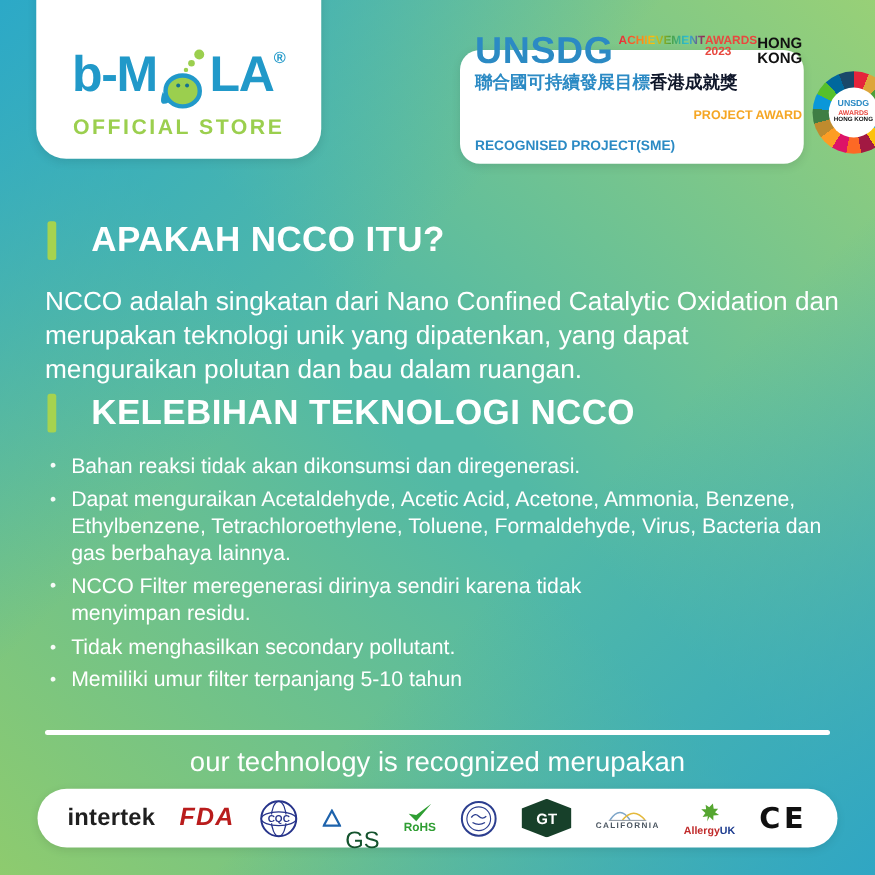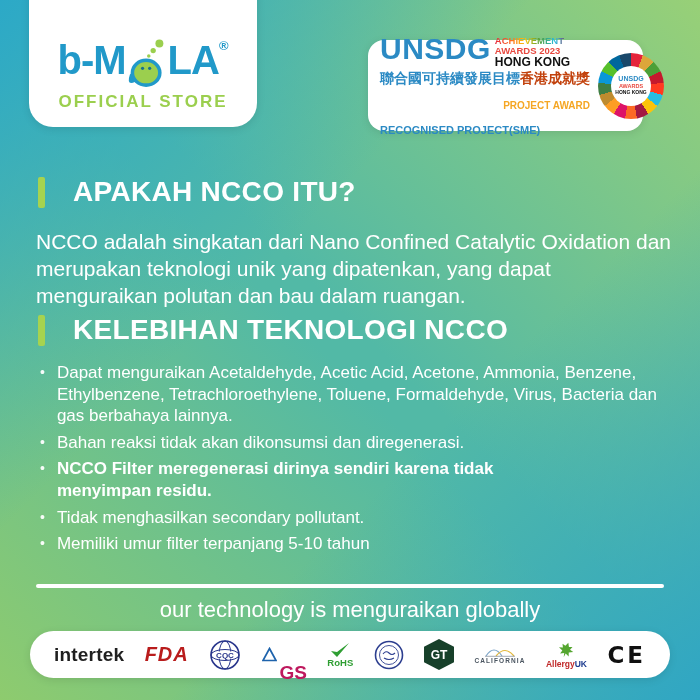--- a/index.html
+++ b/index.html
@@ -18,38 +18,38 @@
     padding-bottom:15px; box-sizing:border-box;
   }
   .brand-row { display:flex; align-items:center; color:#2199c9; font-weight:bold; font-size:40px; line-height:1; letter-spacing:-1px; }
   .brand-row .reg { font-size:13px; align-self:flex-start; margin-top:2px; letter-spacing:0; }
   .fish { margin:0 -2px -6px -2px; }
   .store-label { margin-top:9px; color:#9bcf4e; font-size:17px; font-weight:bold; letter-spacing:2px; }
   
   .award-card {
     position:absolute; left:368px; top:40px; width:275px; height:91px;
     background:#fff; border-radius:16px; box-shadow:0 2px 8px rgba(0,0,0,.10);
-    display:flex; align-items:center; gap:8px; padding:8px 12px; box-sizing:border-box;
+    display:flex; align-items:flex-end; gap:8px; padding:8px 12px; box-sizing:border-box;
   }
   .award-text { flex:1; display:flex; flex-direction:column; align-items:flex-start; line-height:1; }
   .award-row1 { display:flex; align-items:flex-start; gap:4px; }
   .unsdg { font-size:30px; font-weight:bold; color:#2b8ac4; letter-spacing:0.5px; line-height:0.95; }
-  .award-mini { display:flex; flex-direction:column; line-height:1.05; padding-top:1px; }
+  .award-mini { display:flex; flex-direction:row; line-height:1.05; padding-top:1px; }
   .achievement { font-size:9.5px; font-weight:bold; color:#e8483f; }
   @supports ((-webkit-background-clip:text) or (background-clip:text)) {
     .achievement {
       background:linear-gradient(90deg,#e5243b,#fd6925,#fcc30b,#4c9f38,#26bde2,#a21942);
       -webkit-background-clip:text; background-clip:text; color:transparent;
     }
   }
   .awards-year { font-size:9.5px; font-weight:bold; color:#e8483f; }
   .hong-kong { font-size:12px; font-weight:bold; color:#111; }
   .chinese { font-size:14px; font-weight:bold; margin-top:3px; white-space:nowrap; }
   .chinese .cn-blue { color:#2b8ac4; }
-  .chinese .cn-black { color:#c2410c; }
+  .chinese .cn-black { color:#0f172a; }
   .project-award { font-size:10px; font-weight:bold; color:#f5a623; align-self:flex-end; margin-top:16px; }
   .recognised { font-size:11px; font-weight:bold; color:#2b8ac4; margin-top:14px; }
   .wheel {
     width:66px; height:66px; border-radius:50%; flex:0 0 auto;
     background:conic-gradient(#e5243b 0 5.9%,#dda63a 0 11.8%,#4c9f38 0 17.6%,#c5192d 0 23.5%,
       #ff3a21 0 29.4%,#26bde2 0 35.3%,#fcc30b 0 41.2%,#a21942 0 47.1%,#fd6925 0 52.9%,
       #dd1367 0 58.8%,#fd9d24 0 64.7%,#bf8b2e 0 70.6%,#3f7e44 0 76.5%,#0a97d9 0 82.4%,
       #56c02b 0 88.2%,#00689d 0 94.1%,#19486a 0 100%);
     display:grid; place-items:center;
   }
@@ -61,38 +61,38 @@
   
   .heading { position:absolute; left:38px; display:flex; align-items:center; gap:28px; }
   .heading .bar { width:7px; height:31px; background:#a6d34f; border-radius:2px; }
   .heading .txt { font-size:28px; font-weight:bold; color:#fff; letter-spacing:0.3px; }
   #heading-what { top:176px; }
   #heading-benefits { top:314px; }
   .body-text { position:absolute; left:36px; top:208px; width:642px; font-size:21px; line-height:1.28; color:#fff; }
   .bullets { position:absolute; left:40px; top:362px; width:628px; list-style:none; margin:0; padding:0; color:#fff; }
   .bullets li { display:flex; gap:12px; font-size:17px; line-height:1.27; margin-bottom:5px; }
   .bullets li::before { content:"•"; font-size:14px; line-height:1.55; opacity:.95; }
-  .bullets li.narrow span { max-width:470px;font-weight:bold; }
+  .bullets li.narrow span { max-width:470px; }
   
   .divider { position:absolute; left:36px; right:36px; top:584px; height:4px; background:#fff; border-radius:2px; }
   .tagline { position:absolute; left:0; right:0; top:597px; text-align:center; font-size:22px; color:#fff; }
   .logo-bar {
     position:absolute; left:30px; top:631px; width:640px; height:47px;
     background:#fff; border-radius:24px; box-shadow:0 2px 8px rgba(0,0,0,.10);
     display:flex; align-items:center; justify-content:space-between;
     padding:0 24px; box-sizing:border-box;
   }
   .logo { display:flex; align-items:center; justify-content:center; }
   .logo-col { display:flex; flex-direction:column; align-items:center; line-height:1; }
   .lg-intertek { font-size:19px; font-weight:bold; color:#1f1f1f; letter-spacing:0.2px; }
   .lg-fda { font-size:20px; font-weight:bold; font-style:italic; color:#b91c1c; letter-spacing:1px; }
   .lg-gs { gap:3px; }
-  .lg-gs .gs-txt { font-size:19px; font-weight:bold; color:#be185d;margin-top:36px; }
+  .lg-gs .gs-txt { font-size:19px; font-weight:normal; color:#14532d;margin-top:36px; }
   .rohs-label { font-size:9.5px; font-weight:bold; color:#2f9e33; margin-top:-1px; }
-  .gt-hex { width:30px; height:31px; background:#17402a;
+  .gt-hex { width:40px; height:31px; background:#17402a;
     clip-path:polygon(50% 0,100% 25%,100% 75%,50% 100%,0 75%,0 25%);
     display:grid; place-items:center; color:#fff; font-size:12px; font-weight:bold; }
   .cal-label { font-size:6.5px; letter-spacing:1.1px; color:#4a5560; font-weight:bold; margin-top:1px; }
   .allergy-row { font-size:8.5px; font-weight:bold; margin-top:1px; }
   .allergy-row .a { color:#c02a2a; } .allergy-row .u { color:#1d3c8f; }
   .lg-ce { font-size:23px; font-weight:600; letter-spacing:3px; color:#101010; font-family:"DejaVu Sans", sans-serif; }
 </style>
 </head>
 <body>
 
@@ -146,38 +146,38 @@
     <span class="txt">APAKAH NCCO ITU?</span>
   </div>
   <p class="body-text">NCCO adalah singkatan dari Nano Confined Catalytic Oxidation dan merupakan teknologi unik yang dipatenkan, yang dapat menguraikan polutan dan bau dalam ruangan.</p>
 
   <div class="heading" id="heading-benefits">
     <span class="bar"></span>
     <span class="txt">KELEBIHAN TEKNOLOGI NCCO</span>
   </div>
   <ul class="bullets">
     <li>
+        <span>Bahan reaksi tidak akan dikonsumsi dan diregenerasi.</span>
+      </li>
+    <li>
         <span>Dapat menguraikan Acetaldehyde, Acetic Acid, Acetone, Ammonia, Benzene, Ethylbenzene, Tetrachloroethylene, Toluene, Formaldehyde, Virus, Bacteria dan gas berbahaya lainnya.</span>
-      </li>
-    <li>
-        <span>Bahan reaksi tidak akan dikonsumsi dan diregenerasi.</span>
       </li>
     <li class="narrow">
         <span>NCCO Filter meregenerasi dirinya sendiri karena tidak menyimpan residu.</span>
       </li>
     <li>
         <span>Tidak menghasilkan secondary pollutant.</span>
       </li>
     <li>
         <span>Memiliki umur filter terpanjang 5-10 tahun</span>
       </li>
   </ul>
 
   <div class="divider"></div>
-  <div class="tagline">our technology is menguraikan globally</div>
+  <div class="tagline">our technology is recognized merupakan</div>
 
   <div class="logo-bar">
     <span class="logo lg-intertek">intertek</span>
     <span class="logo lg-fda">FDA</span>
     <span class="logo">
       <svg width="32" height="32" viewBox="0 0 32 32">
         <circle cx="16" cy="16" r="14" fill="#fff" stroke="#27348b" stroke-width="1.6"></circle>
         <ellipse cx="16" cy="16" rx="14" ry="5.5" fill="none" stroke="#27348b" stroke-width="1"></ellipse>
         <ellipse cx="16" cy="16" rx="6" ry="14" fill="none" stroke="#27348b" stroke-width="1"></ellipse>
         <rect x="6" y="12.5" width="20" height="7" rx="3.5" fill="#fff"></rect>

